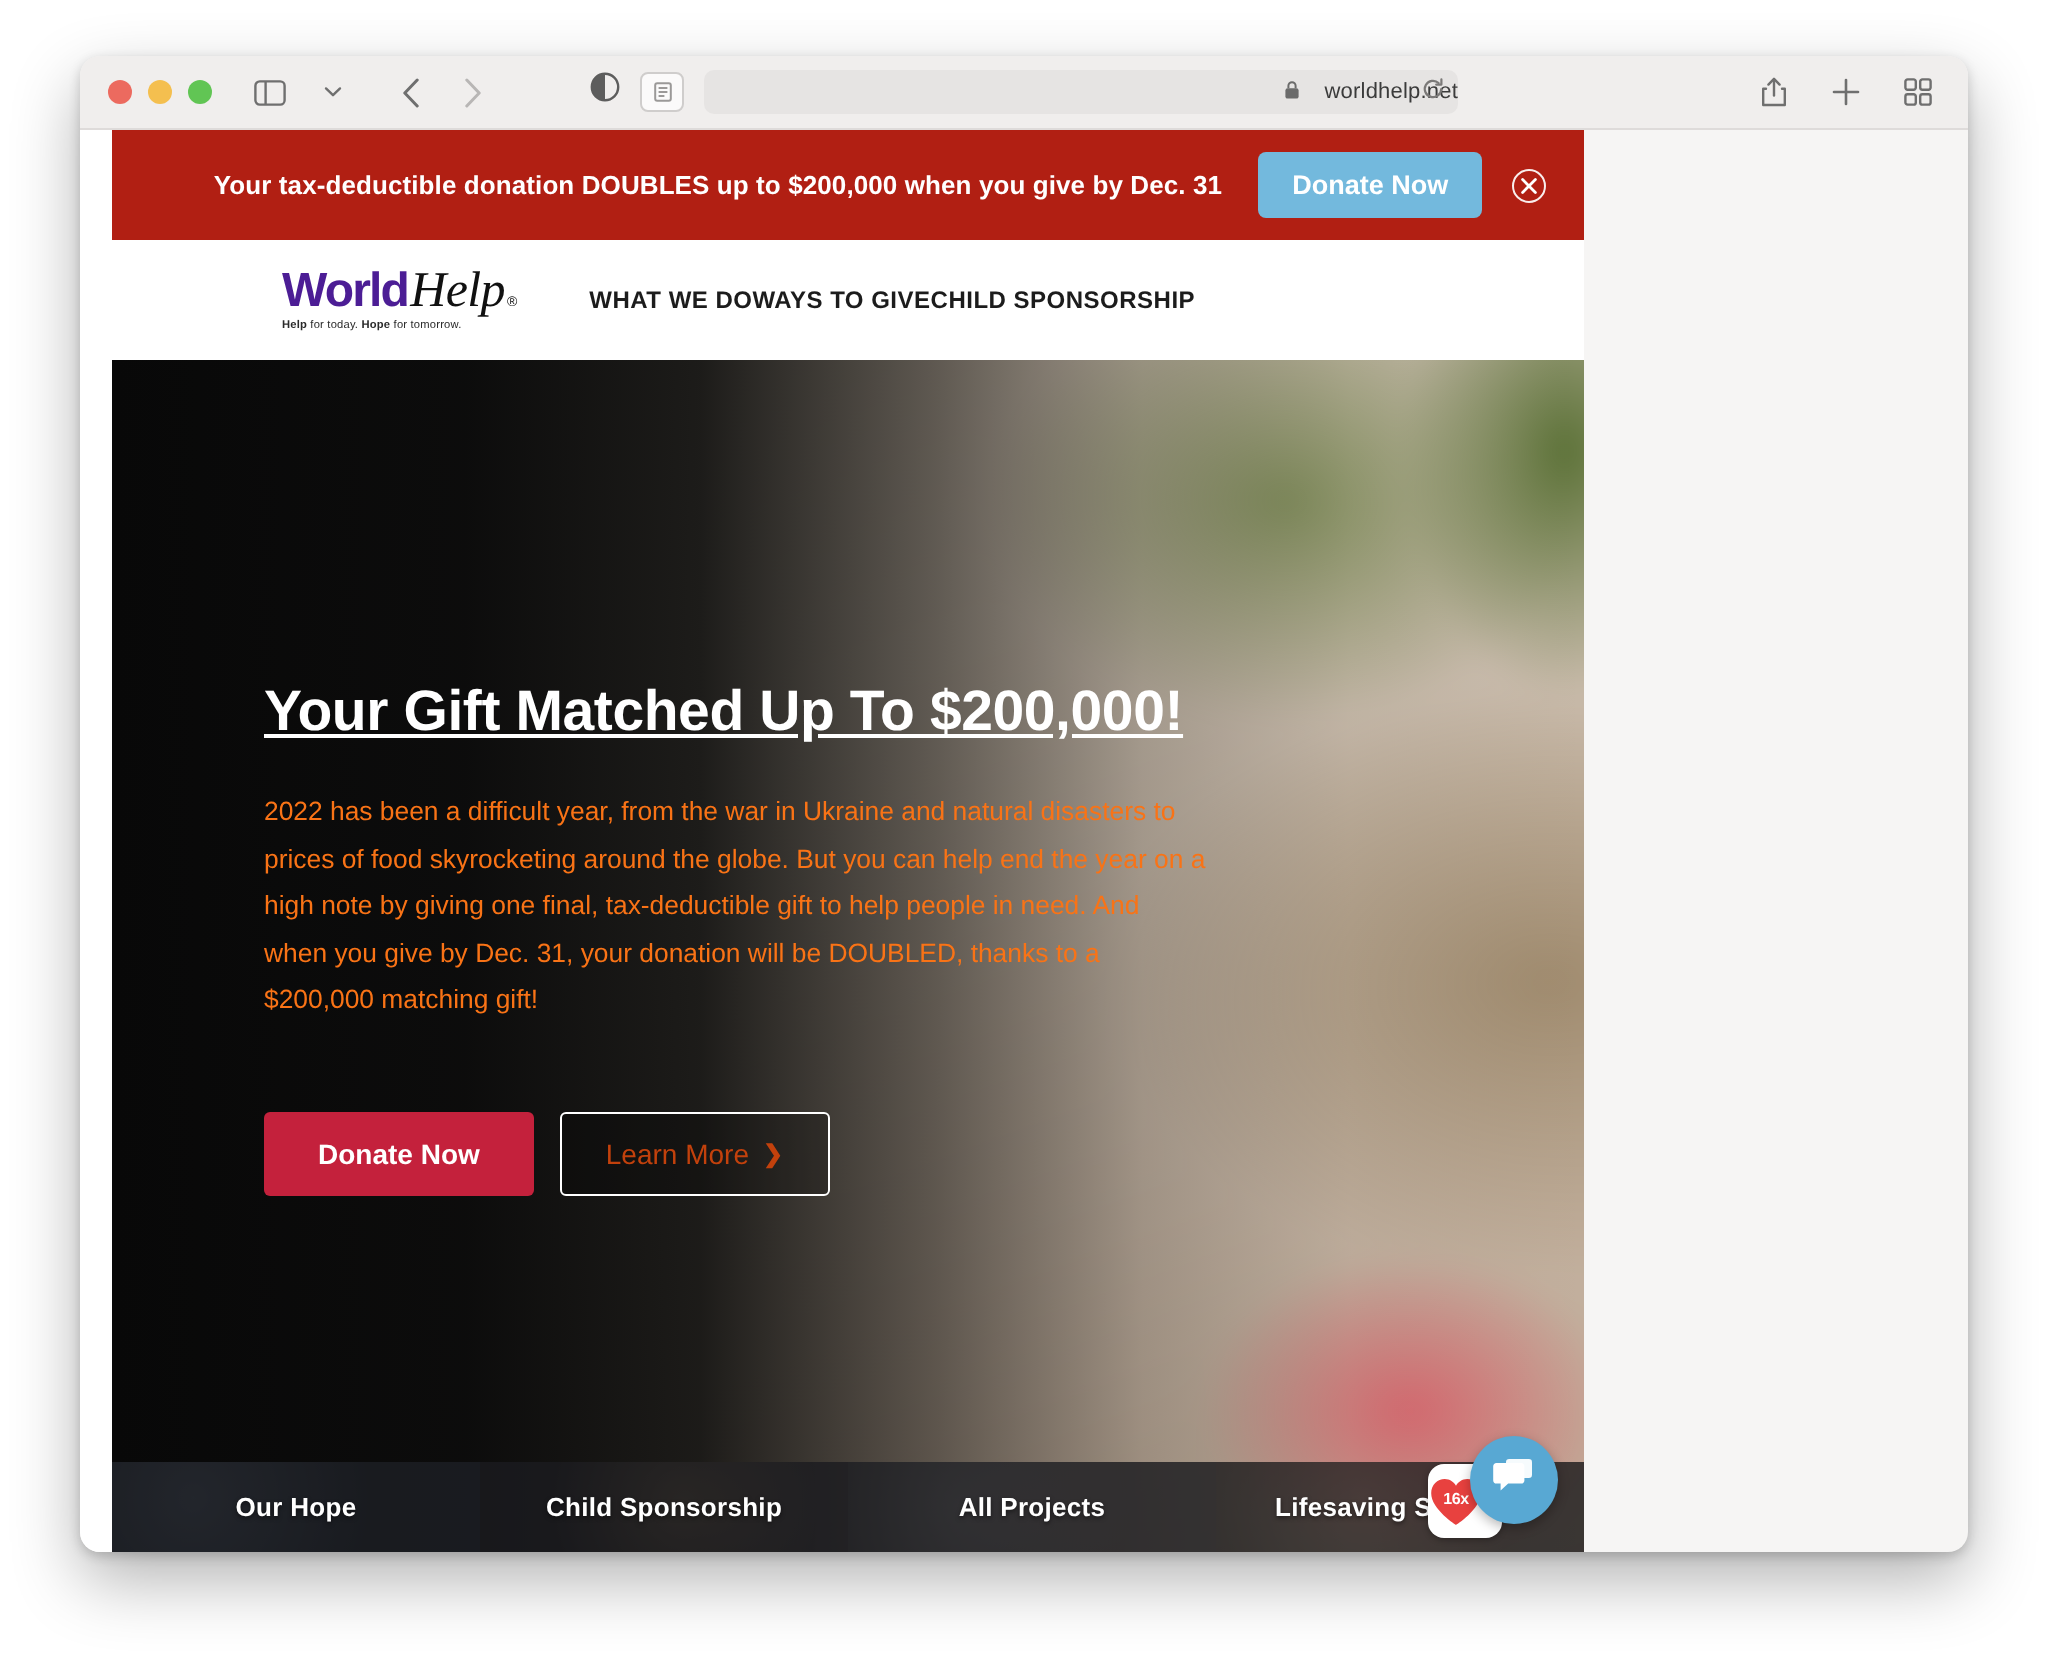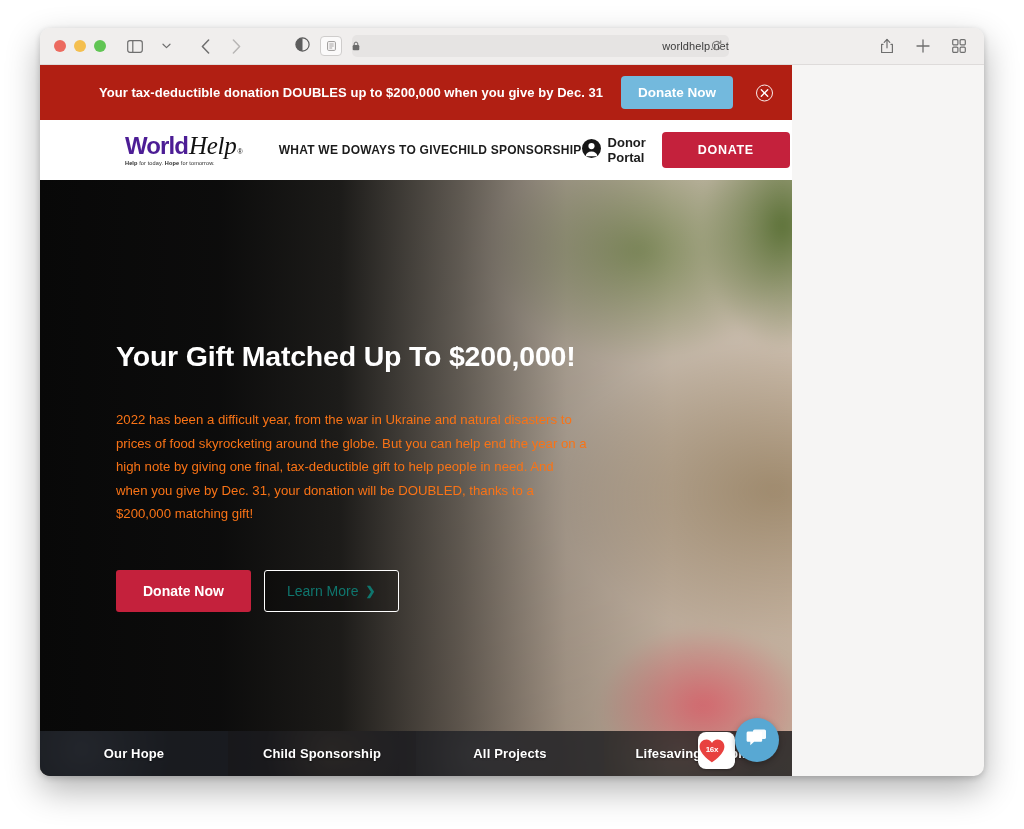--- a/index.html
+++ b/index.html
@@ -75,21 +75,21 @@
   }
   .addressbar {
     width: 377px; height: 22px;
     background: #e6e4e3;
     border-radius: 5px;
     display: flex; align-items: center;
     position: relative;
   }
   .addr-center {
     flex: 1;
-    display: flex; align-items: center; justify-content: space-between;
+    display: flex; align-items: center; justify-content: flex-end;
     gap: 12px;
   }
   .lock-icon { color: #6b6b6b; }
   .addr-text {
     font-size: 11px;
     color: #3b3b3b;
     letter-spacing: 0.1px;
     white-space: nowrap;
   }
   .reload-icon {
@@ -102,20 +102,21 @@
     color: #5f5f5f;
   }
 
   
   .viewport {
     position: relative;
     width: 752px;
     height: 711px;
     background: #ffffff;
     overflow: hidden;
+    padding-left: 16px;
   }
 
   
   .promo {
     position: relative;
     height: 55px;
     background: #b11f13;
     display: flex;
     align-items: center;
     justify-content: center;
@@ -256,21 +257,22 @@
     left: 76px;
     top: 160px;
     width: 500px;
     z-index: 3;
   }
   .hero-title {
     color: #ffffff;
     font-size: 28.5px;
     font-weight: bold;
     letter-spacing: -0.2px;
-    margin-bottom: 35px;
+    margin-bottom: 21px;
+    text-decoration: underline;
   }
   .hero-body {
     color: #f97316;
     font-size: 13.2px;
     line-height: 1.78;
     width: 472px;
     margin-bottom: 44px;
   }
   .hero-actions { display: flex; align-items: center; gap: 13px; }
   .btn-donate-hero {
@@ -279,21 +281,21 @@
     font-size: 14px;
     font-weight: bold;
     border: none;
     border-radius: 3px;
     padding: 13px 27px;
     cursor: pointer;
     font-family: inherit;
   }
   .btn-learn {
     background: rgba(0,0,0,0.25);
-    color: #0f766e;
+    color: #c2410c;
     font-size: 14px;
     border: 1.5px solid #ffffff;
     border-radius: 3px;
     padding: 12px 22px;
     cursor: pointer;
     font-family: inherit;
     display: flex; align-items: center; gap: 7px;
   }
   .chev { font-size: 12px; font-weight: bold; }
 
@@ -510,39 +512,20 @@
             <b>Hope</b><span> for tomorrow.</span>
           </div>
         </div>
 
         <div class="nav-main">
           <span class="nav-item">WHAT WE DO</span>
           <span class="nav-item">WAYS TO GIVE</span>
           <span class="nav-item">CHILD SPONSORSHIP</span>
         </div>
 
-        <div class="header-right">
-          <div class="donor-portal">
-            <span>
-              <svg width="19" height="19" viewBox="0 0 19 19">
-                <circle cx="9.5" cy="9.5" r="9.5" fill="#161616"></circle>
-                <circle cx="9.5" cy="7.1" r="3.1" fill="#ffffff"></circle>
-                <path d="M3.5 17.2a6.2 6.2 0 0 1 12 0z" fill="#ffffff"></path>
-              </svg>
-            </span>
-            <span class="donor-label">Donor Portal</span>
-          </div>
-          <button class="donate-btn">DONATE</button>
-          <span class="search-btn">
-            <svg width="17" height="17" viewBox="0 0 17 17" fill="none">
-              <circle cx="7" cy="7" r="5.6" stroke="currentColor" stroke-width="1.7"></circle>
-              <line x1="11.2" y1="11.2" x2="16" y2="16" stroke="currentColor" stroke-width="1.7" stroke-linecap="round"></line>
-            </svg>
-          </span>
-        </div>
       </div>
 
       <div class="hero">
         <div class="hero-photo"></div>
         <div class="hero-shade"></div>
 
         <div class="hero-content">
           <div class="hero-title">Your Gift Matched Up To $200,000!</div>
           <div class="hero-body">2022 has been a difficult year, from the war in Ukraine and natural disasters to prices of food skyrocketing around the globe. But you can help end the year on a high note by giving one final, tax-deductible gift to help people in need. And when you give by Dec. 31, your donation will be DOUBLED, thanks to a $200,000 matching gift!</div>
           <div class="hero-actions">

